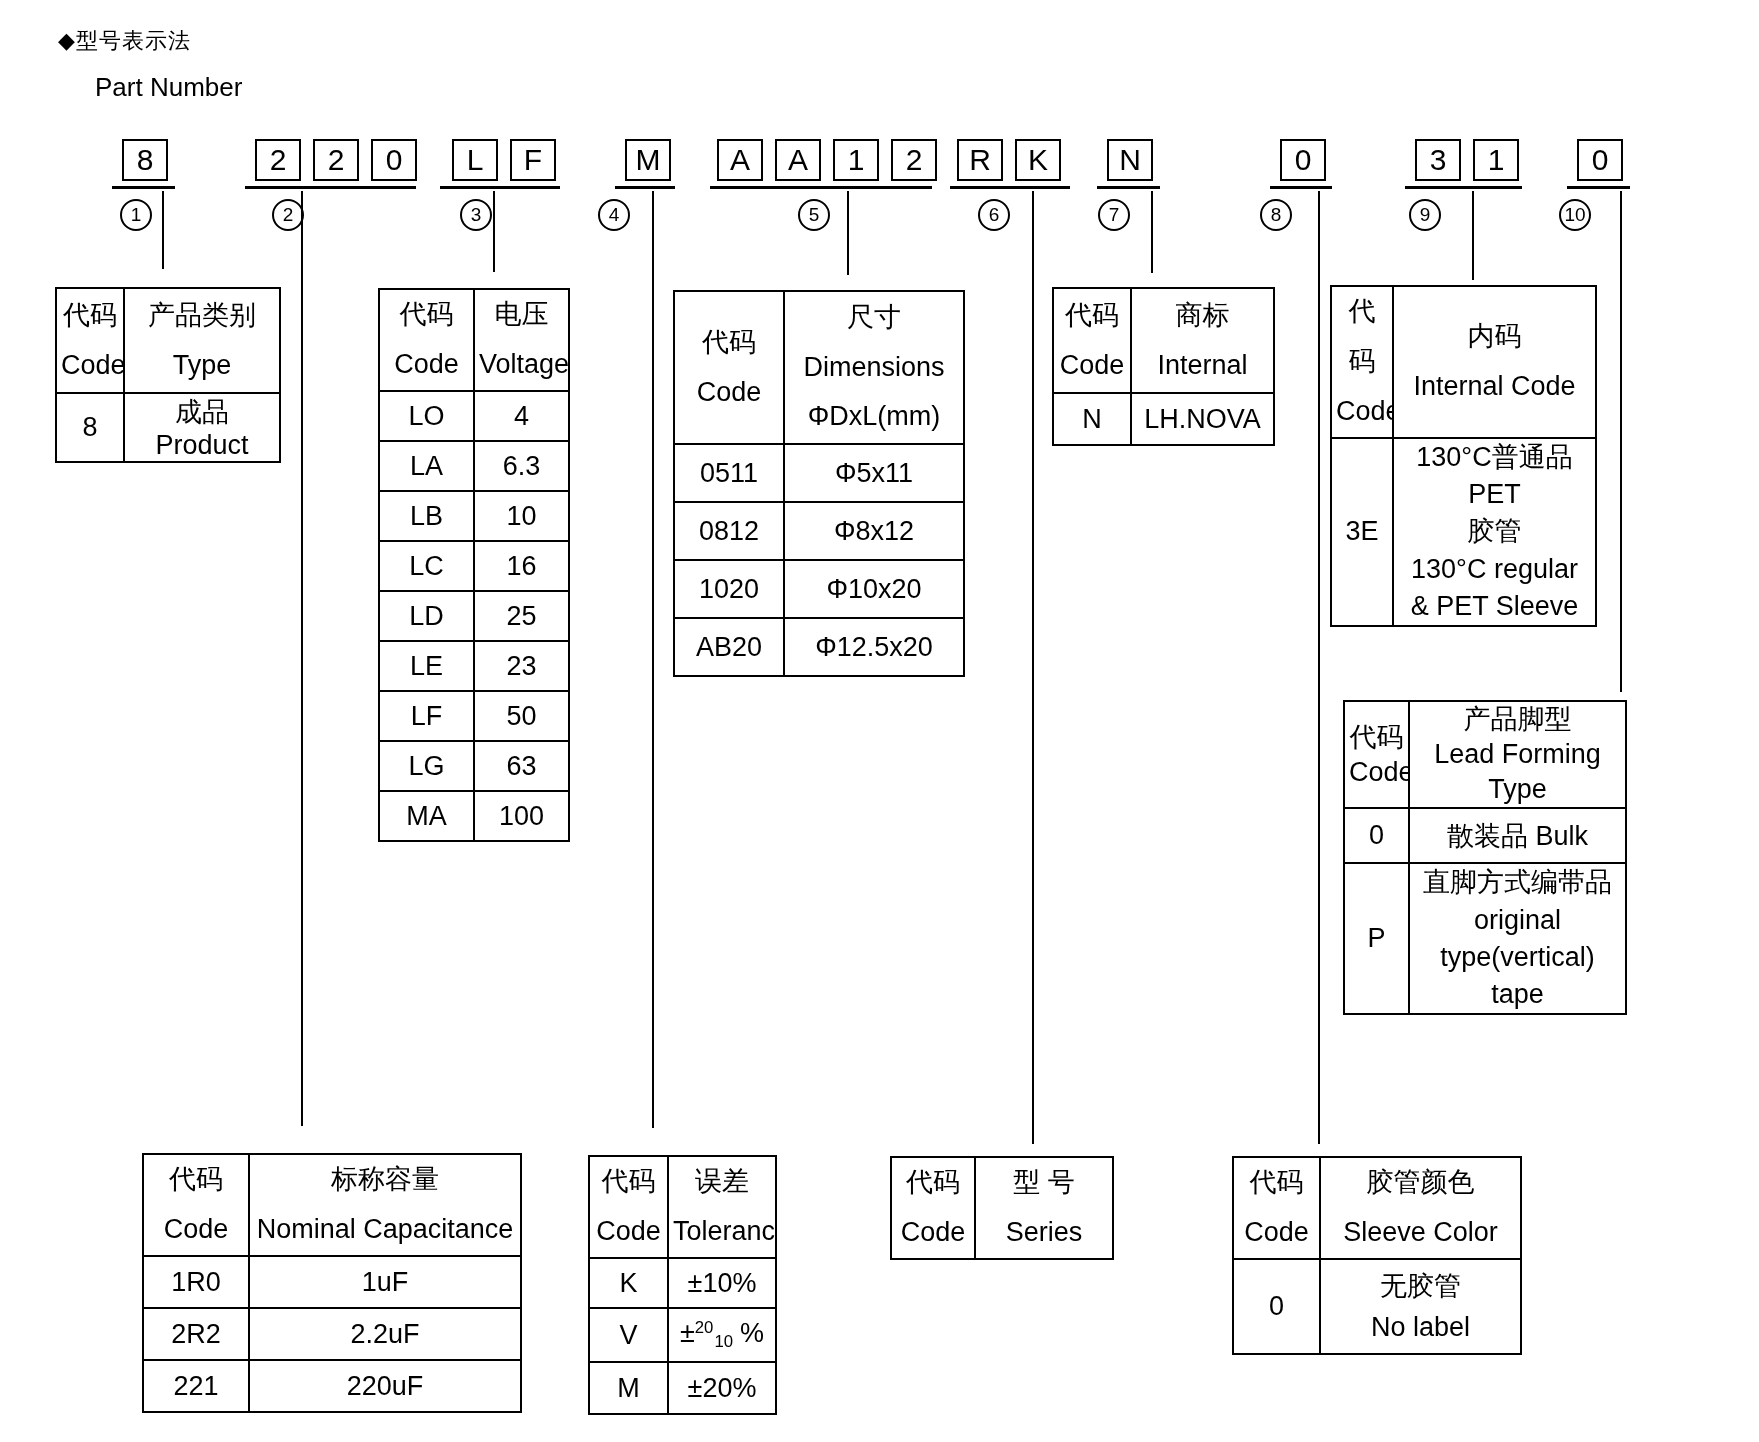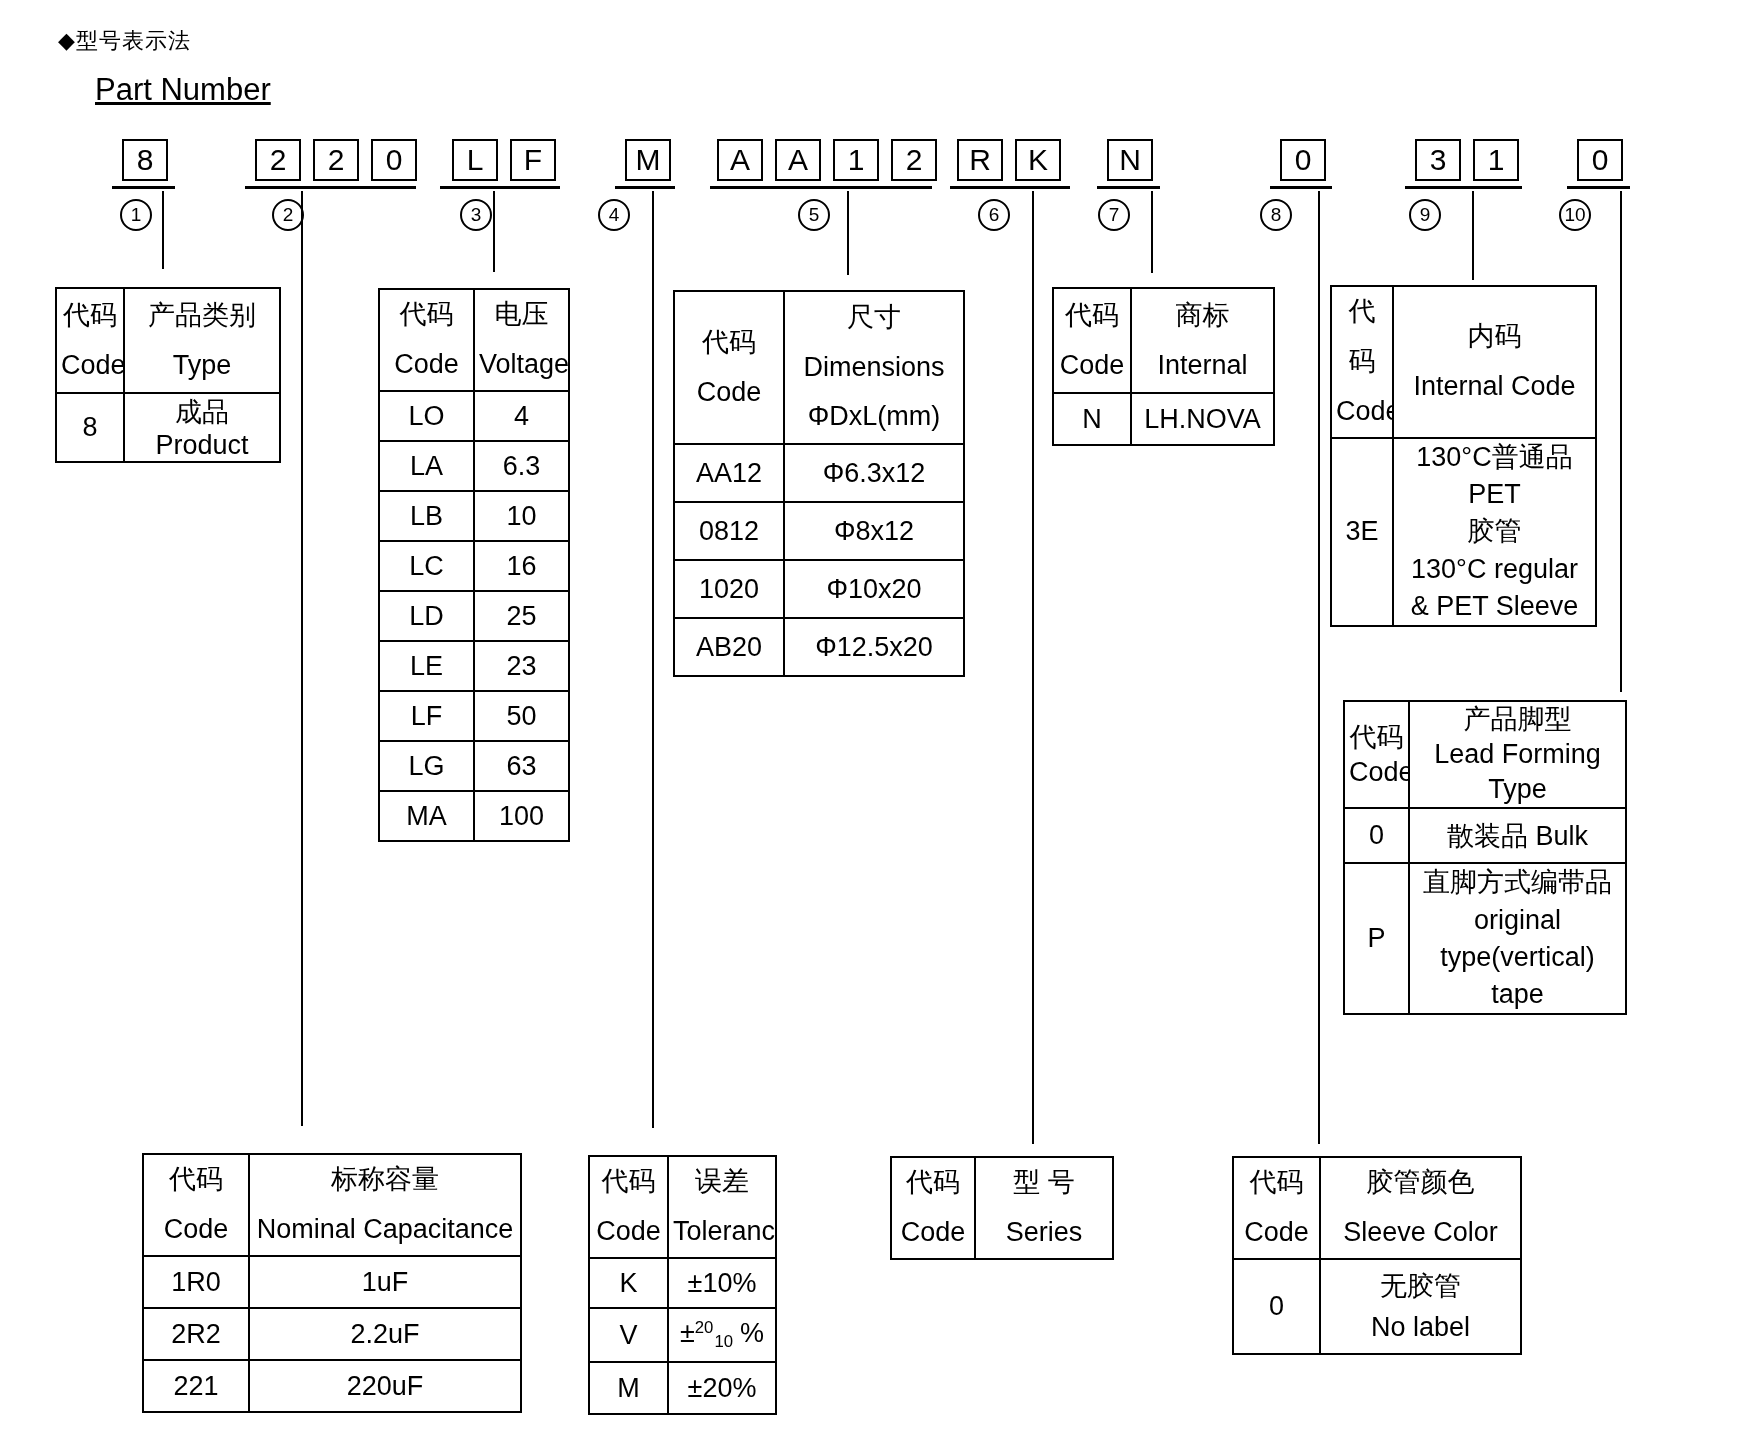--- a/index.html
+++ b/index.html
@@ -1,19 +1,19 @@
 <!DOCTYPE html>
 <html><head>
 <meta charset="utf-8">
 <style>
   html,body{margin:0;padding:0;background:#fff;}
   #page{position:relative;width:1759px;height:1442px;background:#ffffff;
         font-family:"Liberation Sans","DejaVu Sans",sans-serif;color:#000;}
   .title-zh{position:absolute;left:58px;top:26px;font-size:22px;letter-spacing:1px;}
-  .title-en{position:absolute;left:95px;top:72px;font-size:31px;text-decoration:underline;}
+  .title-en{position:absolute;left:95px;top:72px;font-size:26px;}
   .pn-group{position:absolute;top:139px;display:flex;gap:12px;}
   .pn-box{width:42px;height:38px;border:2px solid #000;display:flex;align-items:center;
           justify-content:center;font-size:30px;background:#fff;}
   .underline{position:absolute;top:186px;height:3px;background:#000;}
   .circle{position:absolute;top:199px;width:28px;height:28px;border:2px solid #000;border-radius:50%;
           display:flex;align-items:center;justify-content:center;font-size:19px;}
   .vline{position:absolute;width:2px;background:#000;}
   table.dtable{position:absolute;border-collapse:collapse;table-layout:fixed;background:#fff;}
   table.dtable th,table.dtable td{border:2px solid #000;text-align:center;vertical-align:middle;
           font-weight:normal;font-size:27px;padding:0 4px;overflow:hidden;}
@@ -193,22 +193,22 @@
         <div>代码</div>
         <div>Code</div>
       </th>
       <th>
         <div>尺寸</div>
         <div>Dimensions</div>
         <div>ΦDxL(mm)</div>
       </th>
     </tr>
     <tr style="height:58px">
-      <td class="dimcode">AA12</td>
-      <td>Φ6.3x12</td>
+      <td class="dimcode">0511</td>
+      <td>Φ5x11</td>
     </tr>
     <tr style="height:58px">
       <td class="dimcode">0812</td>
       <td>Φ8x12</td>
     </tr>
     <tr style="height:58px">
       <td class="dimcode">1020</td>
       <td>Φ10x20</td>
     </tr>
     <tr style="height:58px">

